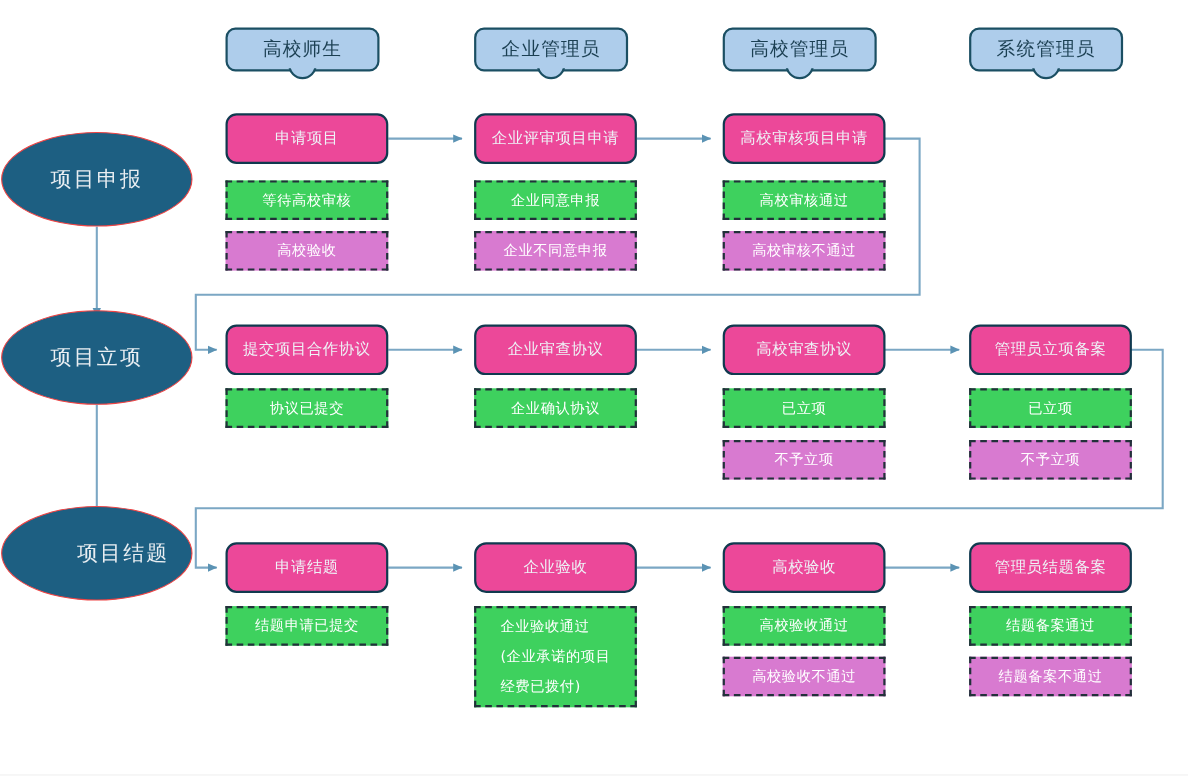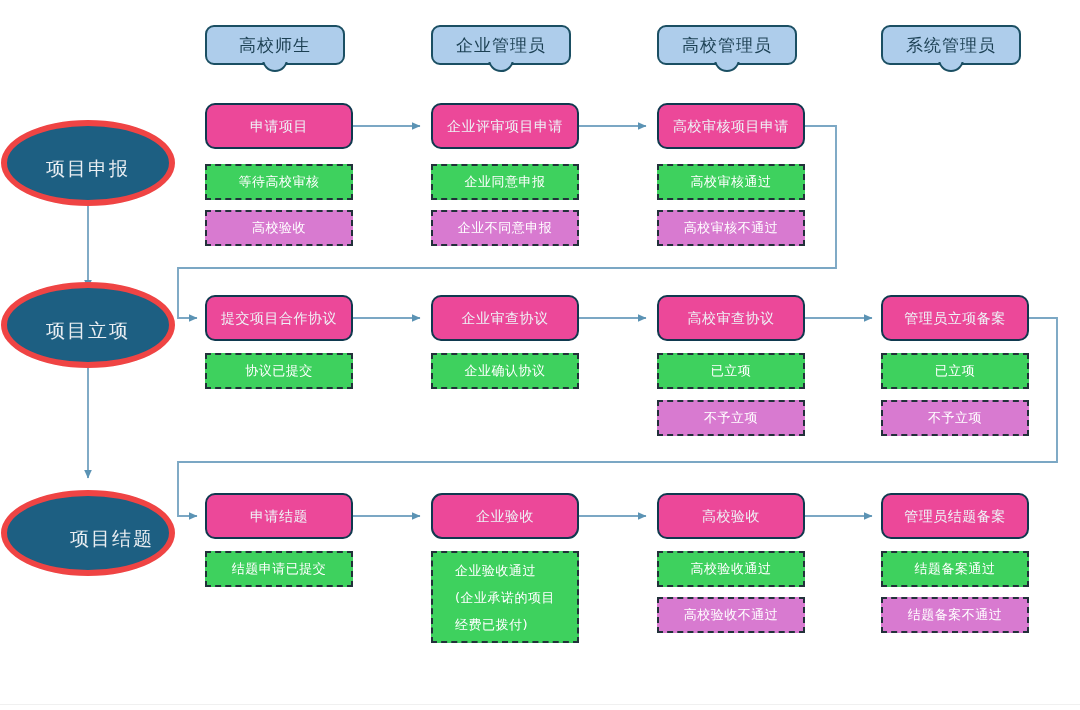--- a/index.html
+++ b/index.html
@@ -72,21 +72,21 @@
     border-radius: 0 0 14px 14px;
   }
 
   
   .stage {
     position: absolute;
     width: 174px;
     height: 86px;
     box-sizing: border-box;
     background: #1d5f82;
-    border: 6px solid #ef4444;
+    border: 1px solid #ef4444;
     border-radius: 50%;
     color: #e9eef2;
     font-size: 19px;
     text-align: center;
     line-height: 84px;
     letter-spacing: 2px;
   }
 
   
   .proc {
@@ -178,21 +178,21 @@
       <span>高校管理员</span>
       <span class="notch"></span>
     </div>
     <div class="role" style="left:881px;top:25px;">
       <span>系统管理员</span>
       <span class="notch"></span>
     </div>
 
     <div class="stage" style="left:1px;top:120px;">项目申报</div>
     <div class="stage" style="left:1px;top:282px;">项目立项</div>
-    <div class="stage" style="left:1px;top:490px;padding-left:48px;">项目结题</div>
+    <div class="stage" style="left:1px;top:460px;padding-left:48px;">项目结题</div>
 
     <div class="proc" style="left:205px;top:103px;">申请项目</div>
     <div class="chip ok h1" style="left:205px;top:164px;">等待高校审核</div>
     <div class="chip bad h1" style="left:205px;top:210px;">高校验收</div>
 
     <div class="proc" style="left:431px;top:103px;">企业评审项目申请</div>
     <div class="chip ok h1" style="left:431px;top:164px;">企业同意申报</div>
     <div class="chip bad h1" style="left:431px;top:210px;">企业不同意申报</div>
 
     <div class="proc" style="left:657px;top:103px;">高校审核项目申请</div>

